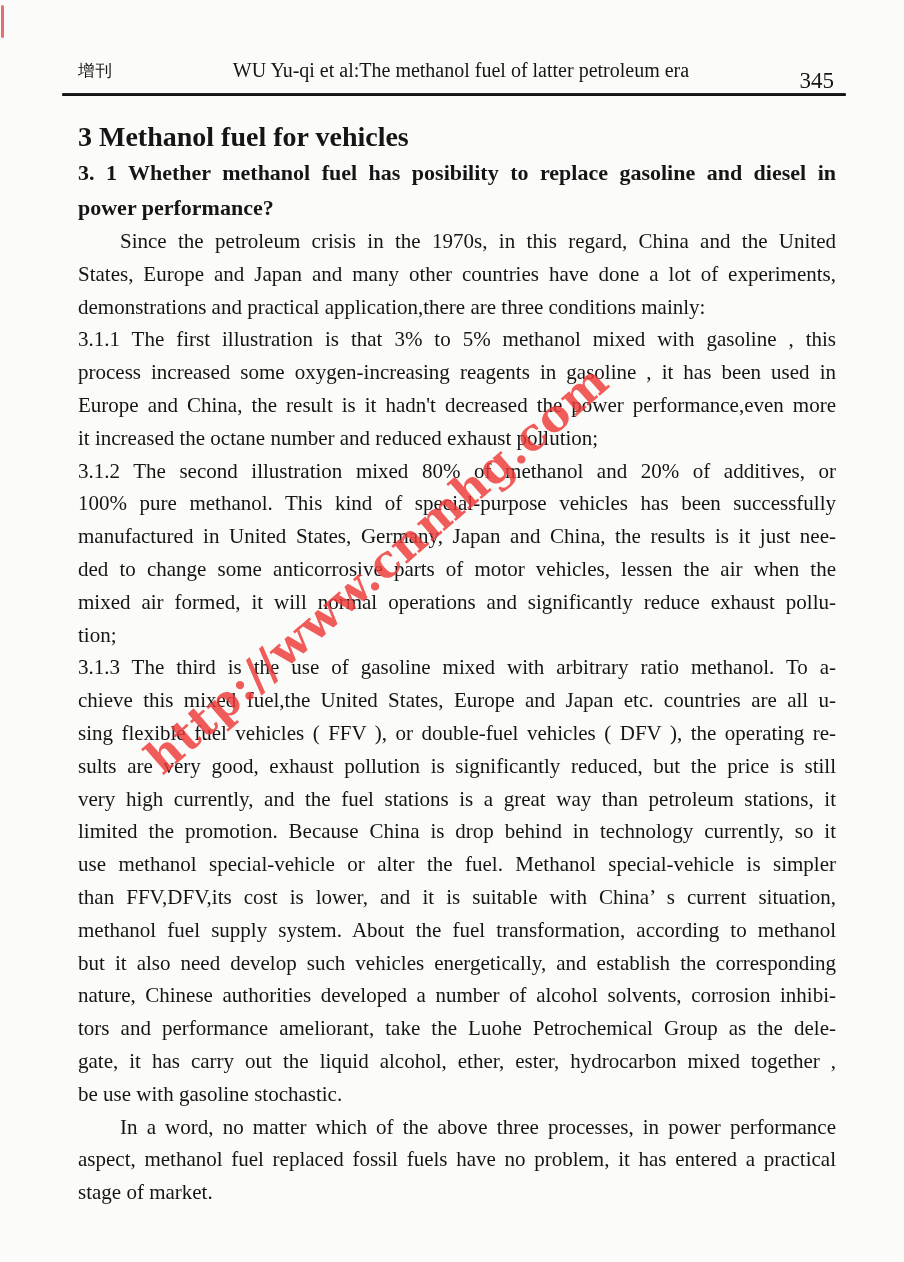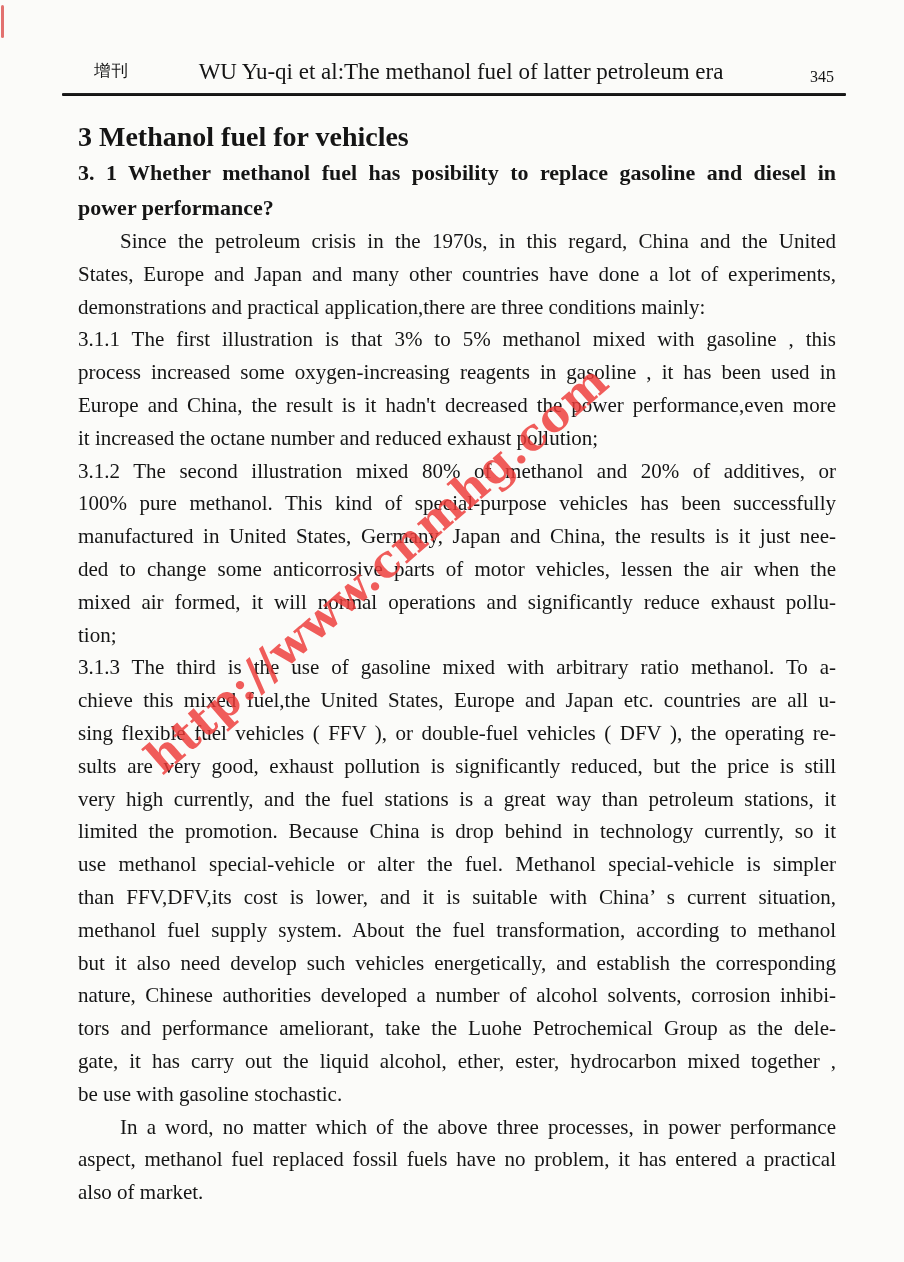--- a/index.html
+++ b/index.html
@@ -8,23 +8,23 @@
     background: #fbfbf9;
     font-family: "Liberation Serif", serif;
     color: #151515;
     position: relative;
     overflow: hidden;
   }
   .page { position: absolute; inset: 0; }
 
   
   .header { position: absolute; top: 56px; left: 78px; width: 766px; height: 32px; }
-  .header-left  { position: absolute; left: 16px; top: 4px; font-size: 16.5px; letter-spacing: 1px; }
-  .header-center{ position: absolute; left: 60px; right: 60px; top: 3px; text-align: center; font-size: 23px; }
-  .header-right { position: absolute; right: 10px; top: 12px; font-size: 16px; }
+  .header-left  { position: absolute; left: 0; top: 4px; font-size: 16.5px; letter-spacing: 1px; }
+  .header-center{ position: absolute; left: 60px; right: 60px; top: 3px; text-align: center; font-size: 20px; }
+  .header-right { position: absolute; right: 10px; top: 12px; font-size: 23px; }
   .rule { position: absolute; top: 93px; left: 62px; width: 784px; height: 3px;
           background: linear-gradient(#262626, #0c0c0c); border-radius: 1px; }
 
   
   .content { position: absolute; left: 78px; top: 110px; width: 758px; }
   .h3  { font-size: 28px; font-weight: bold; line-height: 37px; margin-top: 8px; }
   .h31 { font-size: 22px;  font-weight: bold; line-height: 35px;
          text-align: justify; text-align-last: justify; font-family: Liberation Serif, serif; }
   .h31.last { text-align-last: left; }
 
@@ -93,19 +93,19 @@
     <div class="bl">than FFV,DFV,its cost is lower, and it is suitable with China’ s current situation,</div>
     <div class="bl">methanol fuel supply system. About the fuel transformation, according to methanol</div>
     <div class="bl">but it also need develop such vehicles energetically, and establish the corresponding</div>
     <div class="bl">nature, Chinese authorities developed a number of alcohol solvents, corrosion inhibi-</div>
     <div class="bl">tors and performance ameliorant, take the Luohe Petrochemical Group as the dele-</div>
     <div class="bl">gate, it has carry out the liquid alcohol, ether, ester, hydrocarbon mixed together ,</div>
     <div class="bl last">be use with gasoline stochastic.</div>
 
     <div class="bl ind">In a word, no matter which of the above three processes, in power performance</div>
     <div class="bl">aspect, methanol fuel replaced fossil fuels have no problem, it has entered a practical</div>
-    <div class="bl last">also of market.</div>
+    <div class="bl last">stage of market.</div>
 
   </div>
 
   <div class="watermark" style="color: rgb(238, 58, 56);">http://www.cnmhg.com</div>
 
 </div>
 
 </body></html>

